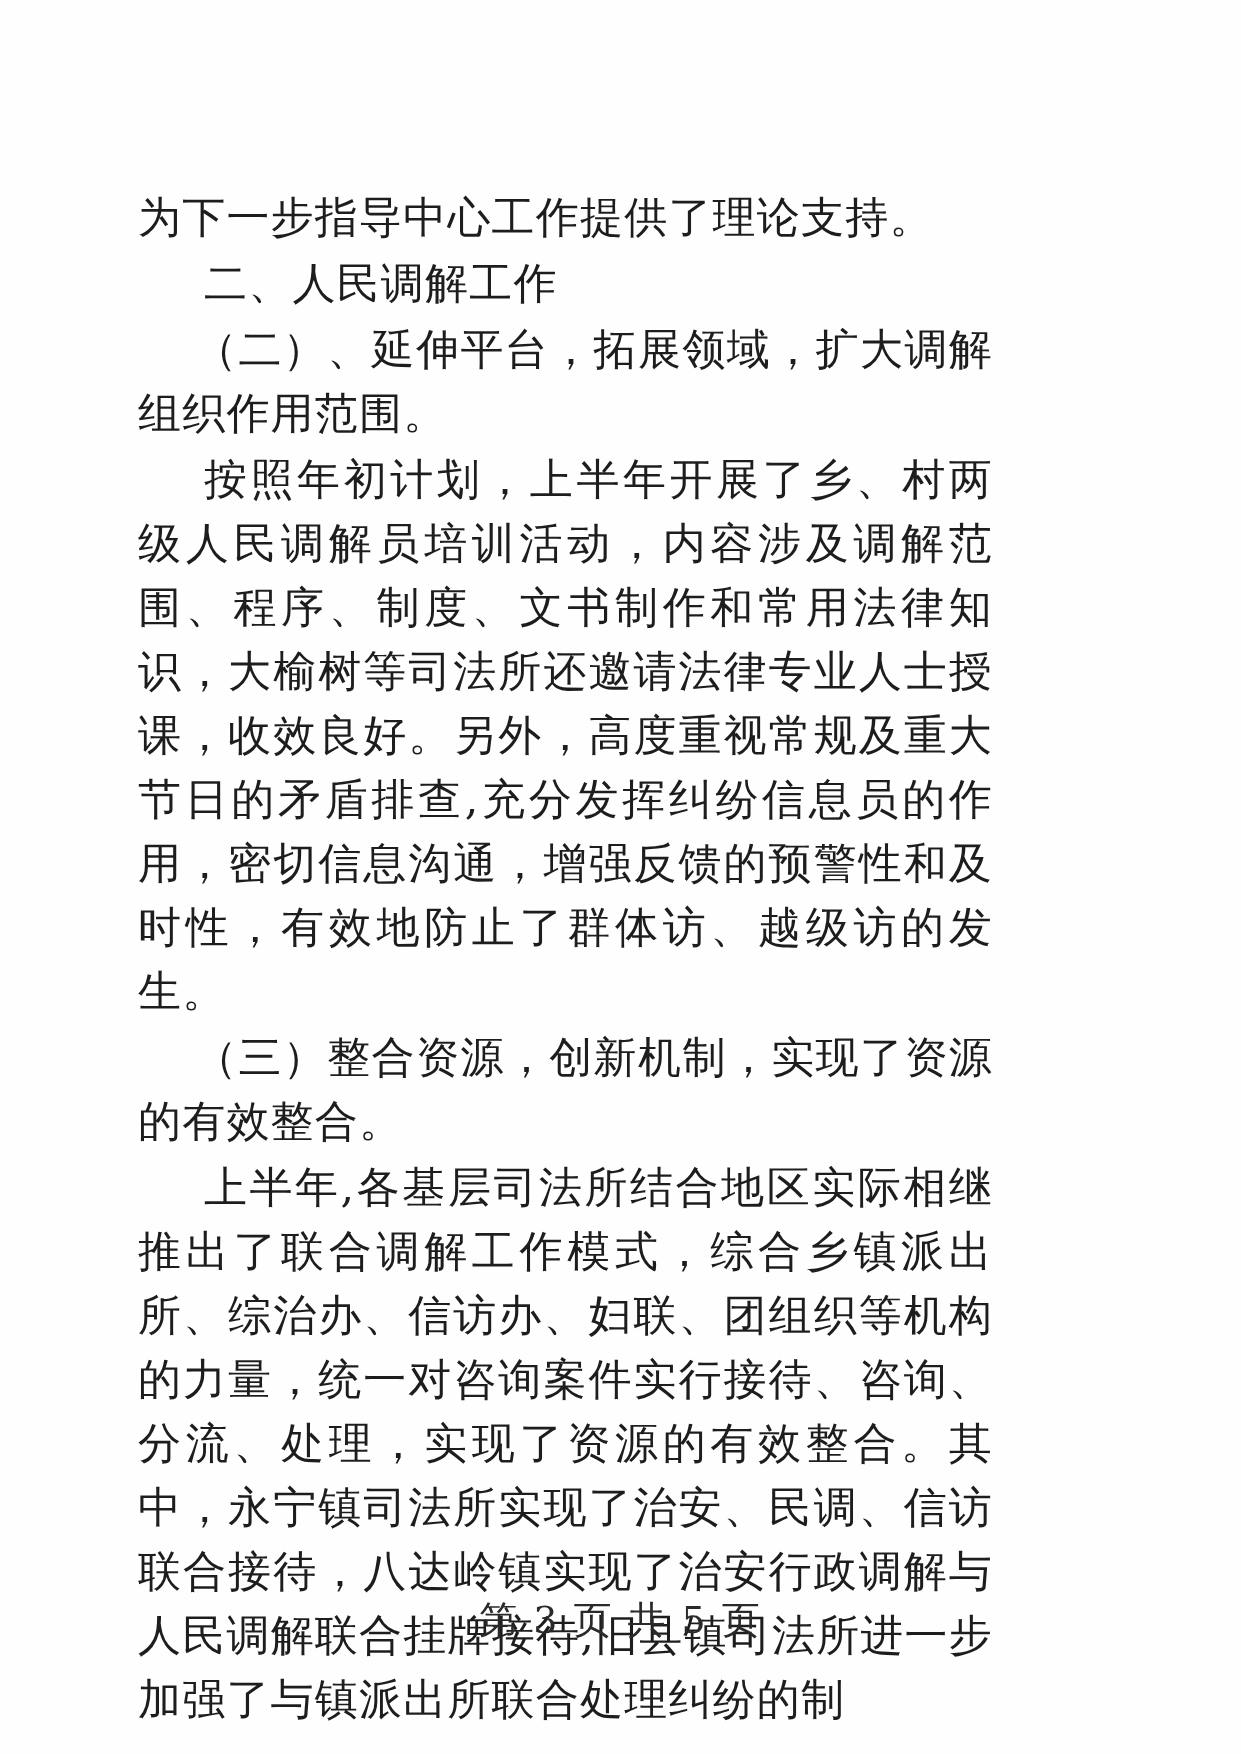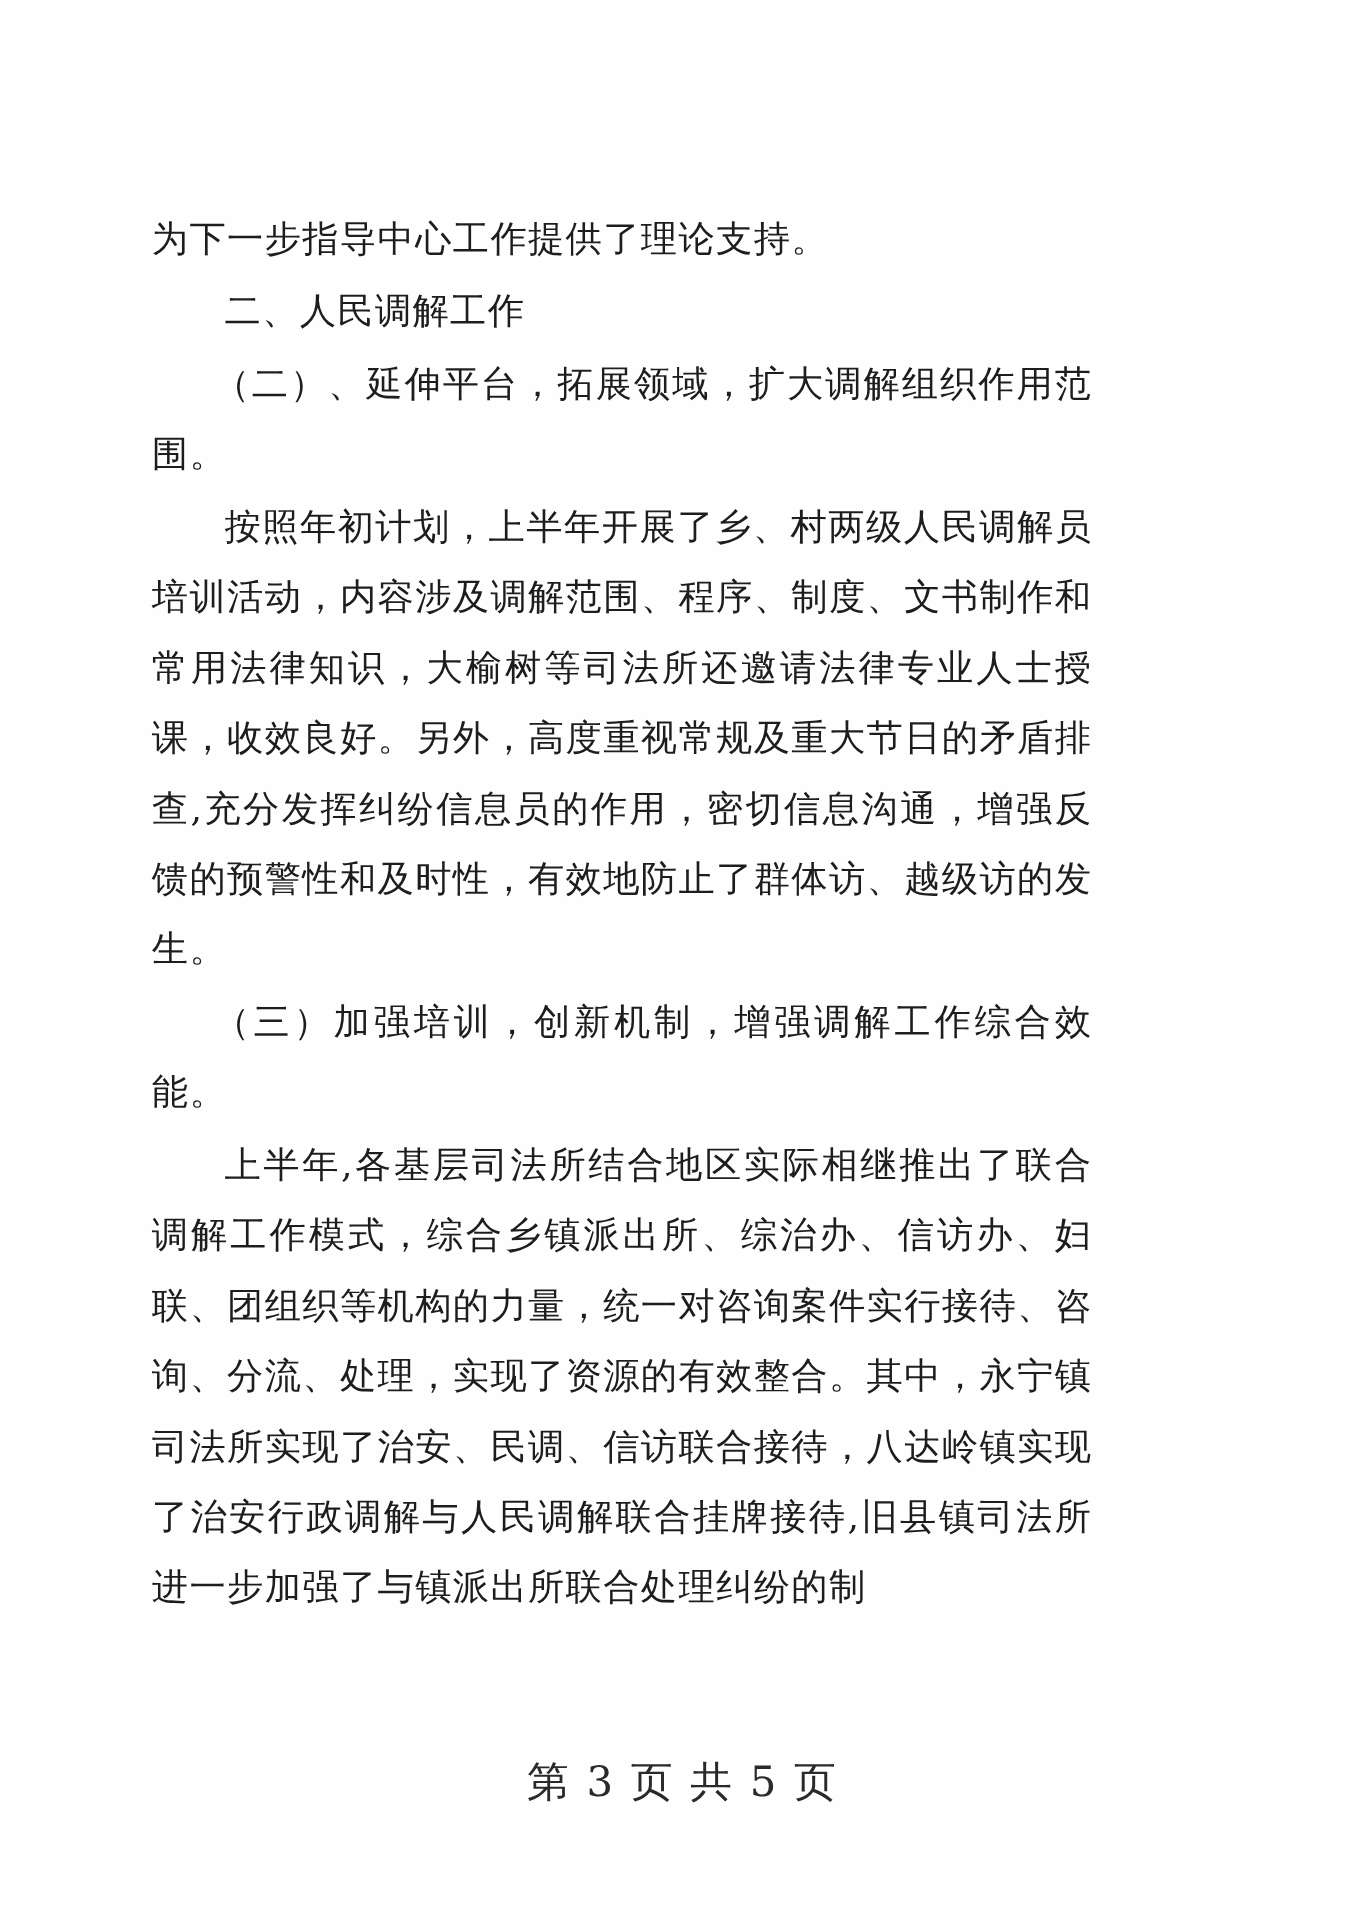--- a/index.html
+++ b/index.html
@@ -20,21 +20,21 @@
     inset: 0;
     background: #fefefe;
   }
   .content {
     position: absolute;
     left: 138px;
     top: 185px;
     width: 855px;
   }
   .para {
-    font-size: 33px;
+    font-size: 43px;
     line-height: 64px;
     letter-spacing: 1.2px;
     text-align: justify;
     text-justify: inter-ideograph;
     margin: 0 0 2px 0;
     color: #1d1d1d;
     font-family: "DejaVu Serif", "Liberation Serif", serif;
     font-weight: 400;
   }
   .indent {
@@ -57,17 +57,17 @@
 </style>
 </head>
 <body>
 
 <div class="page">
   <div class="content">
     <p class="para">为下一步指导中心工作提供了理论支持。</p>
     <p class="para indent">二、人民调解工作</p>
     <p class="para indent-paren">（二）、延伸平台，拓展领域，扩大调解组织作用范围。</p>
     <p class="para indent">按照年初计划，上半年开展了乡、村两级人民调解员培训活动，内容涉及调解范围、程序、制度、文书制作和常用法律知识，大榆树等司法所还邀请法律专业人士授课，收效良好。另外，高度重视常规及重大节日的矛盾排查,充分发挥纠纷信息员的作用，密切信息沟通，增强反馈的预警性和及时性，有效地防止了群体访、越级访的发生。</p>
-    <p class="para indent-paren">（三）加强培训，创新机制，增强调解工作综合效能。</p>
+    <p class="para indent-paren">（三）整合资源，创新机制，实现了资源的有效整合。</p>
     <p class="para indent">上半年,各基层司法所结合地区实际相继推出了联合调解工作模式，综合乡镇派出所、综治办、信访办、妇联、团组织等机构的力量，统一对咨询案件实行接待、咨询、分流、处理，实现了资源的有效整合。其中，永宁镇司法所实现了治安、民调、信访联合接待，八达岭镇实现了治安行政调解与人民调解联合挂牌接待,旧县镇司法所进一步加强了与镇派出所联合处理纠纷的制</p>
   </div>
   <div class="footer">第 3 页  共 5 页</div>
 </div>
 
 </body></html>

